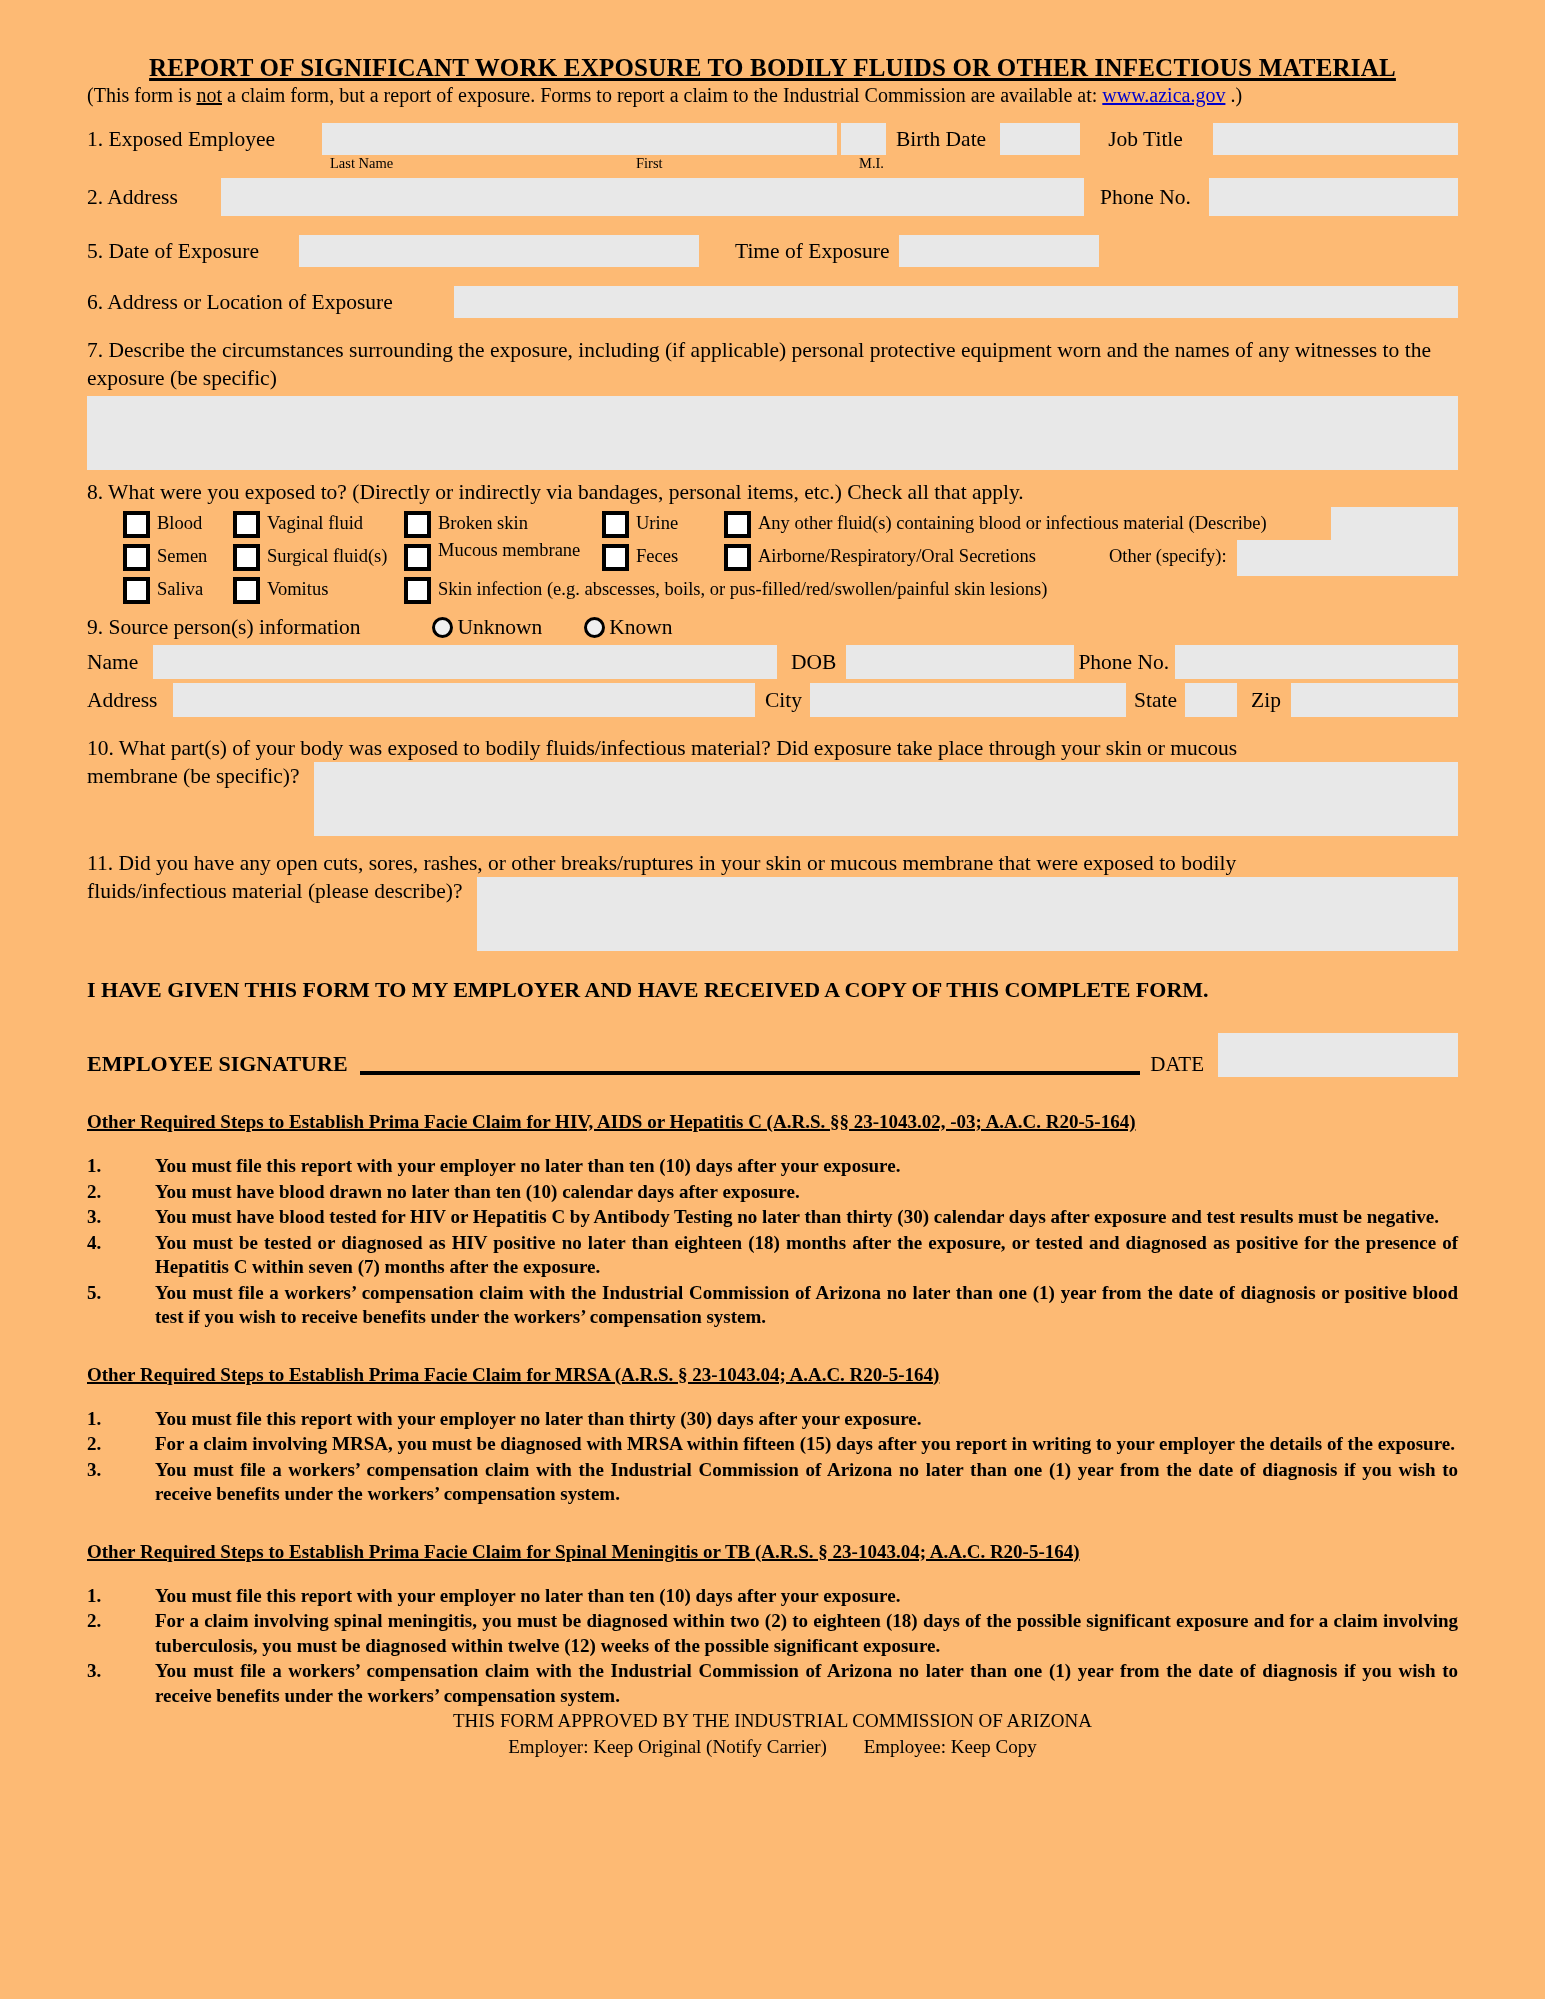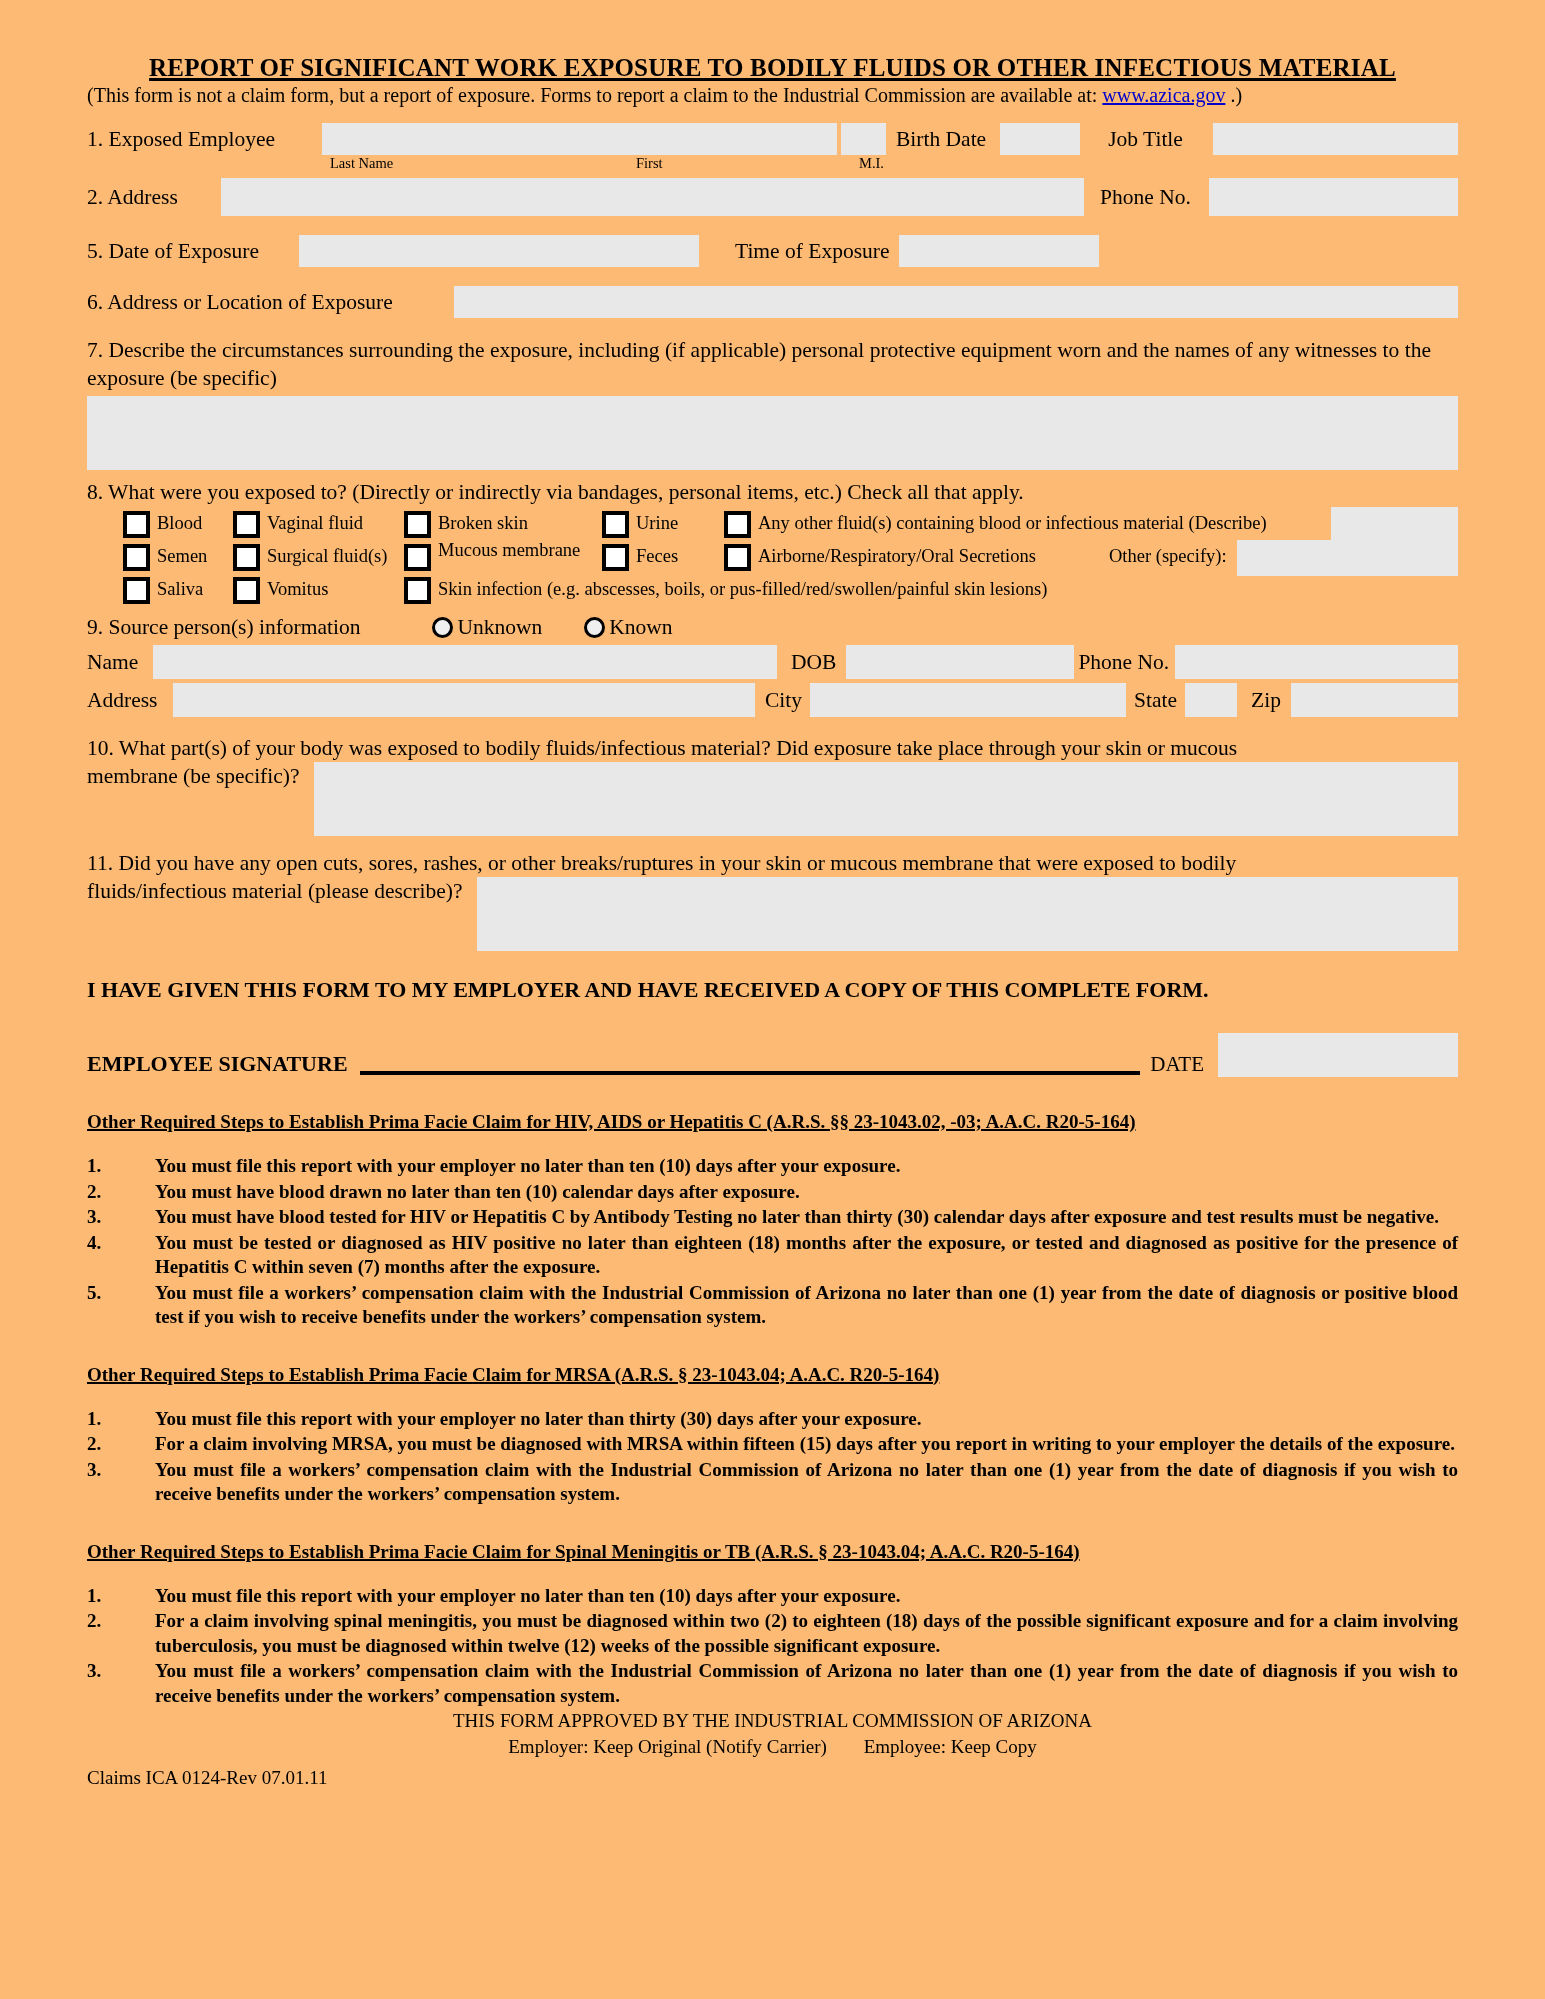--- a/index.html
+++ b/index.html
@@ -11,21 +11,21 @@
     box-sizing:border-box;
     padding:54px 87px 20px 87px;
     overflow:hidden;
   }
   .title{
     text-align:center;font-size:25px;font-weight:bold;
     text-decoration:underline;text-decoration-thickness:2.5px;
     letter-spacing:.2px;line-height:28px;
   }
   .subtitle{font-size:20px;line-height:25px;margin-top:1px;}
-  .u{}
+  .u{text-decoration:underline;}
   .link{color:#0000cc;text-decoration:underline;}
   .row{display:flex;align-items:center;font-size:21.5px;}
   .lbl{white-space:nowrap;flex:none;}
   .fbox{background:#e8e8e8;height:32px;flex:none;}
   .grow{flex:1 1 auto;}
   .sublabels{position:relative;height:17px;font-size:14.5px;}
   .sublabels span{position:absolute;top:0;}
   .bigbox{background:#e8e8e8;}
   .cbgrid{position:relative;height:100px;margin-top:5px;}
   .cb{position:absolute;width:19px;height:19px;border:4px solid #000;background:#fff;}
@@ -230,15 +230,14 @@
         <span class="num">3.</span>
         <span class="txt">You must file a workers’ compensation claim with the Industrial Commission of Arizona no later than one (1) year from the date of diagnosis if you wish to receive benefits under the workers’ compensation system.</span>
       </div>
   </div>
 
   <div class="footer-c">THIS FORM APPROVED BY THE INDUSTRIAL COMMISSION OF ARIZONA</div>
   <div class="footer-c" style="margin-top:2px;">
     <span>Employer: Keep Original (Notify Carrier)</span>
     <span style="margin-left:32px;">Employee: Keep Copy</span>
   </div>
-  <div class="rev">Claims ICA 0124-Rev 07.01.11</div>
 
 </div>
 
 </body></html>

